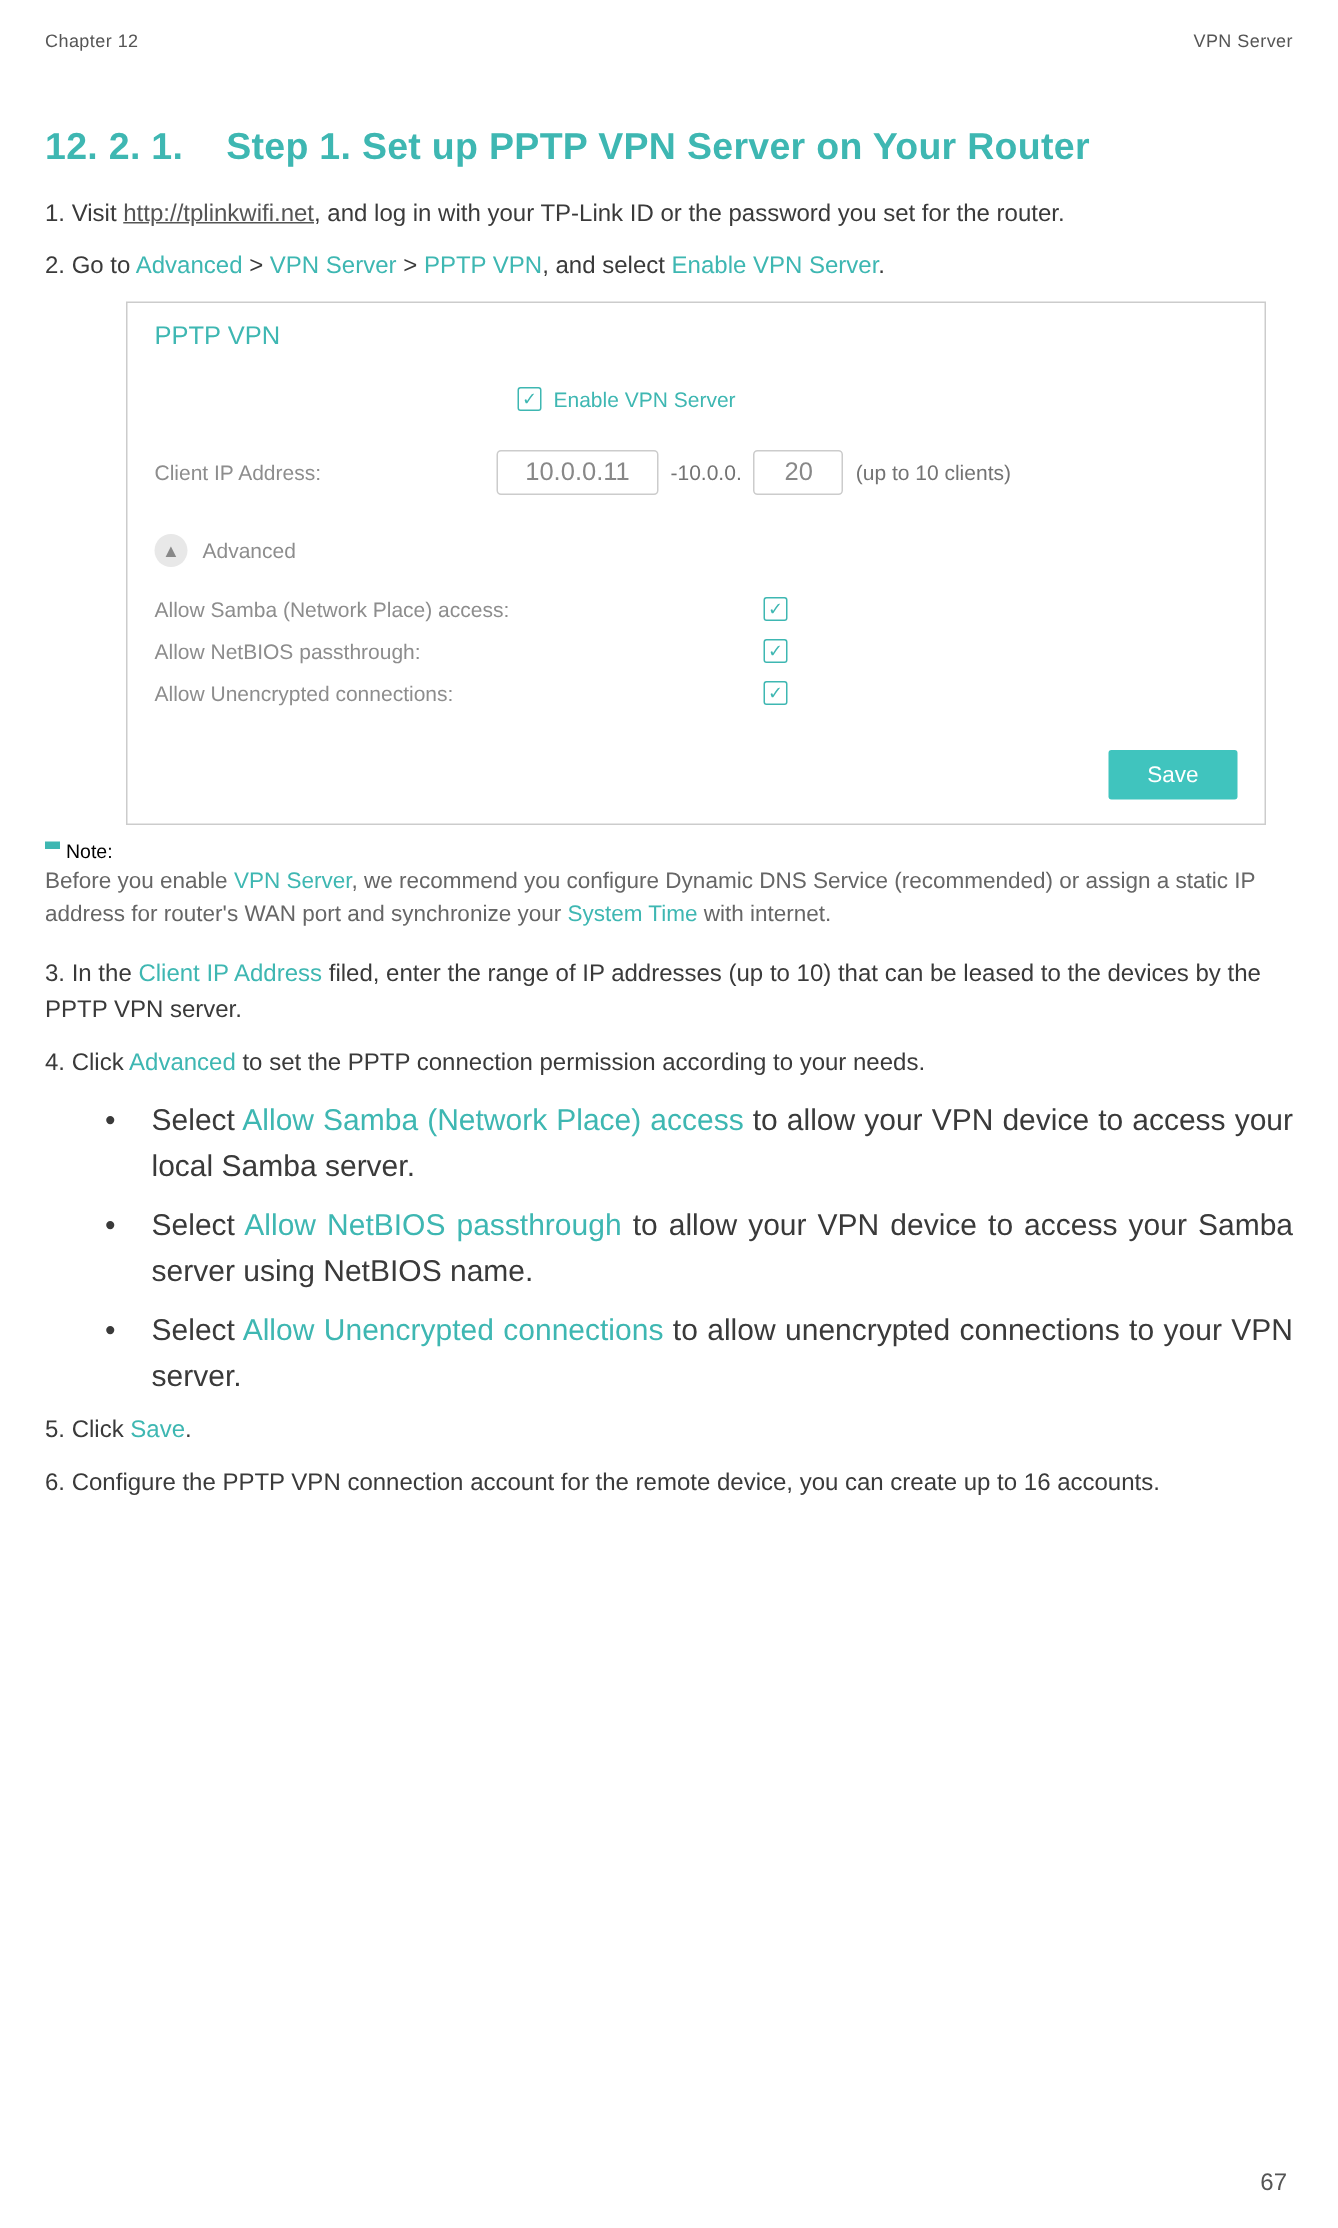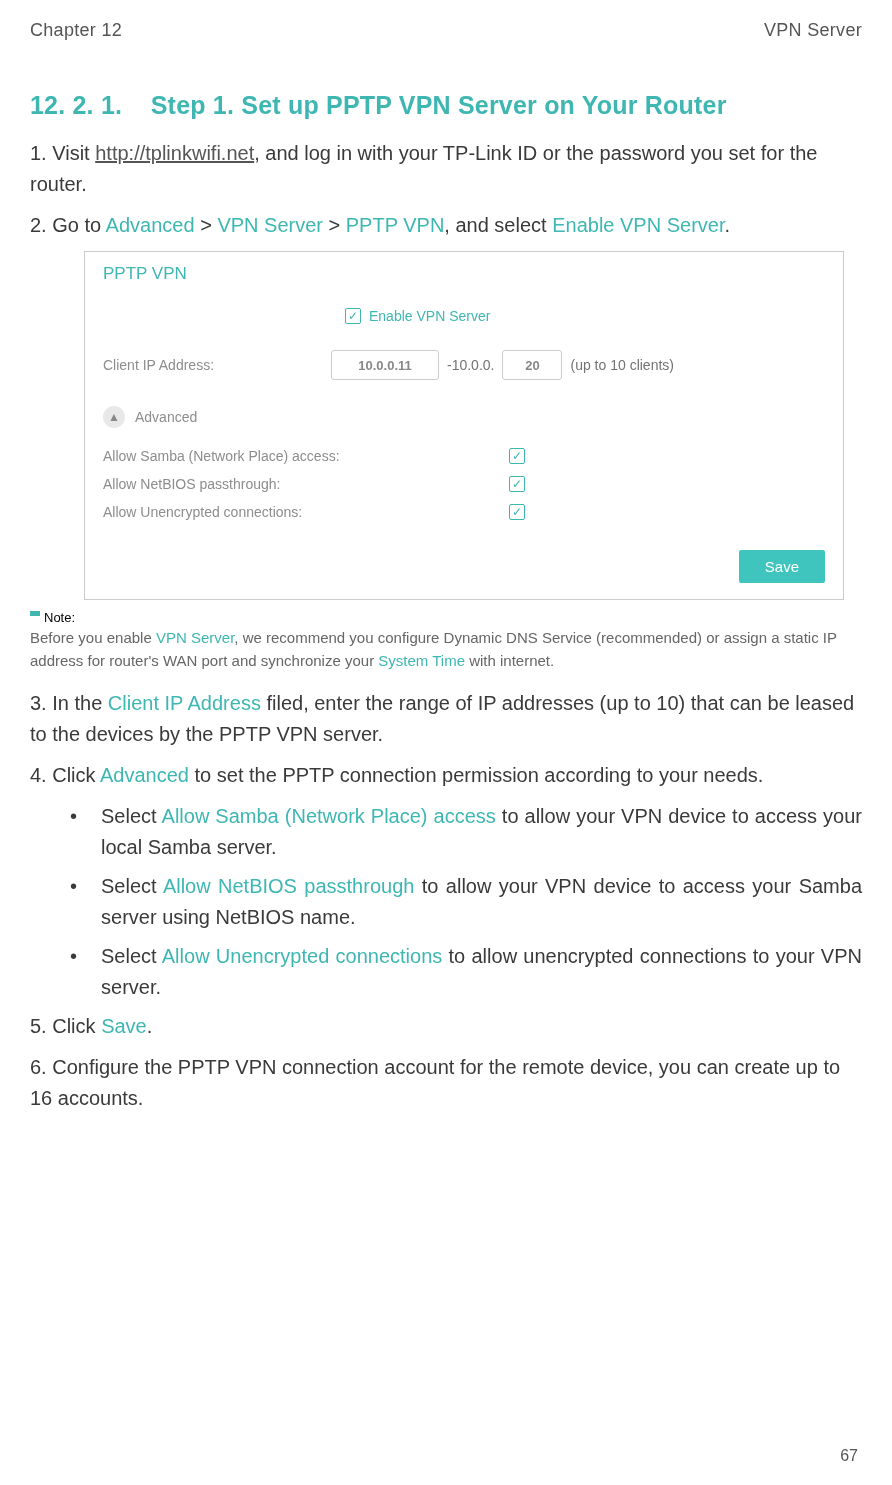--- a/index.html
+++ b/index.html
@@ -8,34 +8,34 @@
     min-height: 1485px;
     background: #fff;
     font-family: "Segoe UI", Arial, sans-serif;
     color: #3a3a3a;
     position: relative;
     padding: 20px 30px 40px 30px;
   }
   .header-row {
     display: flex;
     justify-content: space-between;
-    font-size: 18px;
+    font-size: 12px;
     color: #555;
     margin-bottom: 50px;
     letter-spacing: 0.3px;
   }
   .section-heading {
     color: #3EB7B2;
     font-size: 25px;
     font-weight: 700;
     margin-bottom: 18px;
     letter-spacing: 0.2px;
   }
   .step-line {
-    font-size: 20px;
+    font-size: 16px;
     line-height: 1.55;
     color: #3a3a3a;
     margin-bottom: 10px;
   }
   .teal { color: #3EB7B2; }
   a.doc-link { color: #555; text-decoration: underline; }
   .ui-panel {
     width: 760px;
     margin: 10px 0 10px 54px;
     border: 1px solid #ccc;
@@ -53,21 +53,21 @@
     display: flex;
     align-items: center;
     padding: 6px 18px;
     gap: 8px;
   }
   .ui-row.enable { padding-left: 260px; margin-bottom: 14px; }
   .ui-label { width: 220px; color: #8d8d8d; font-size: 14px;}
   .ui-input {
     width: 108px; height: 30px;
     border: 1px solid #ccc; border-radius: 3px;
-    text-align: center; color: #888; font-size: 13px; font-weight: bold;
+    text-align: center; color: #888; font-size: 17px;
   }
   .ui-hint { color: #737373; font-size: 14px; }
   .ui-adv {
     display: flex; align-items: center; gap: 10px;
     padding: 20px 18px 14px 18px;
     color: #8d8d8d;
   }
   .adv-icon {
     width: 22px; height: 22px; border-radius: 50%;
     background: #e8e8e8; display: inline-flex;

